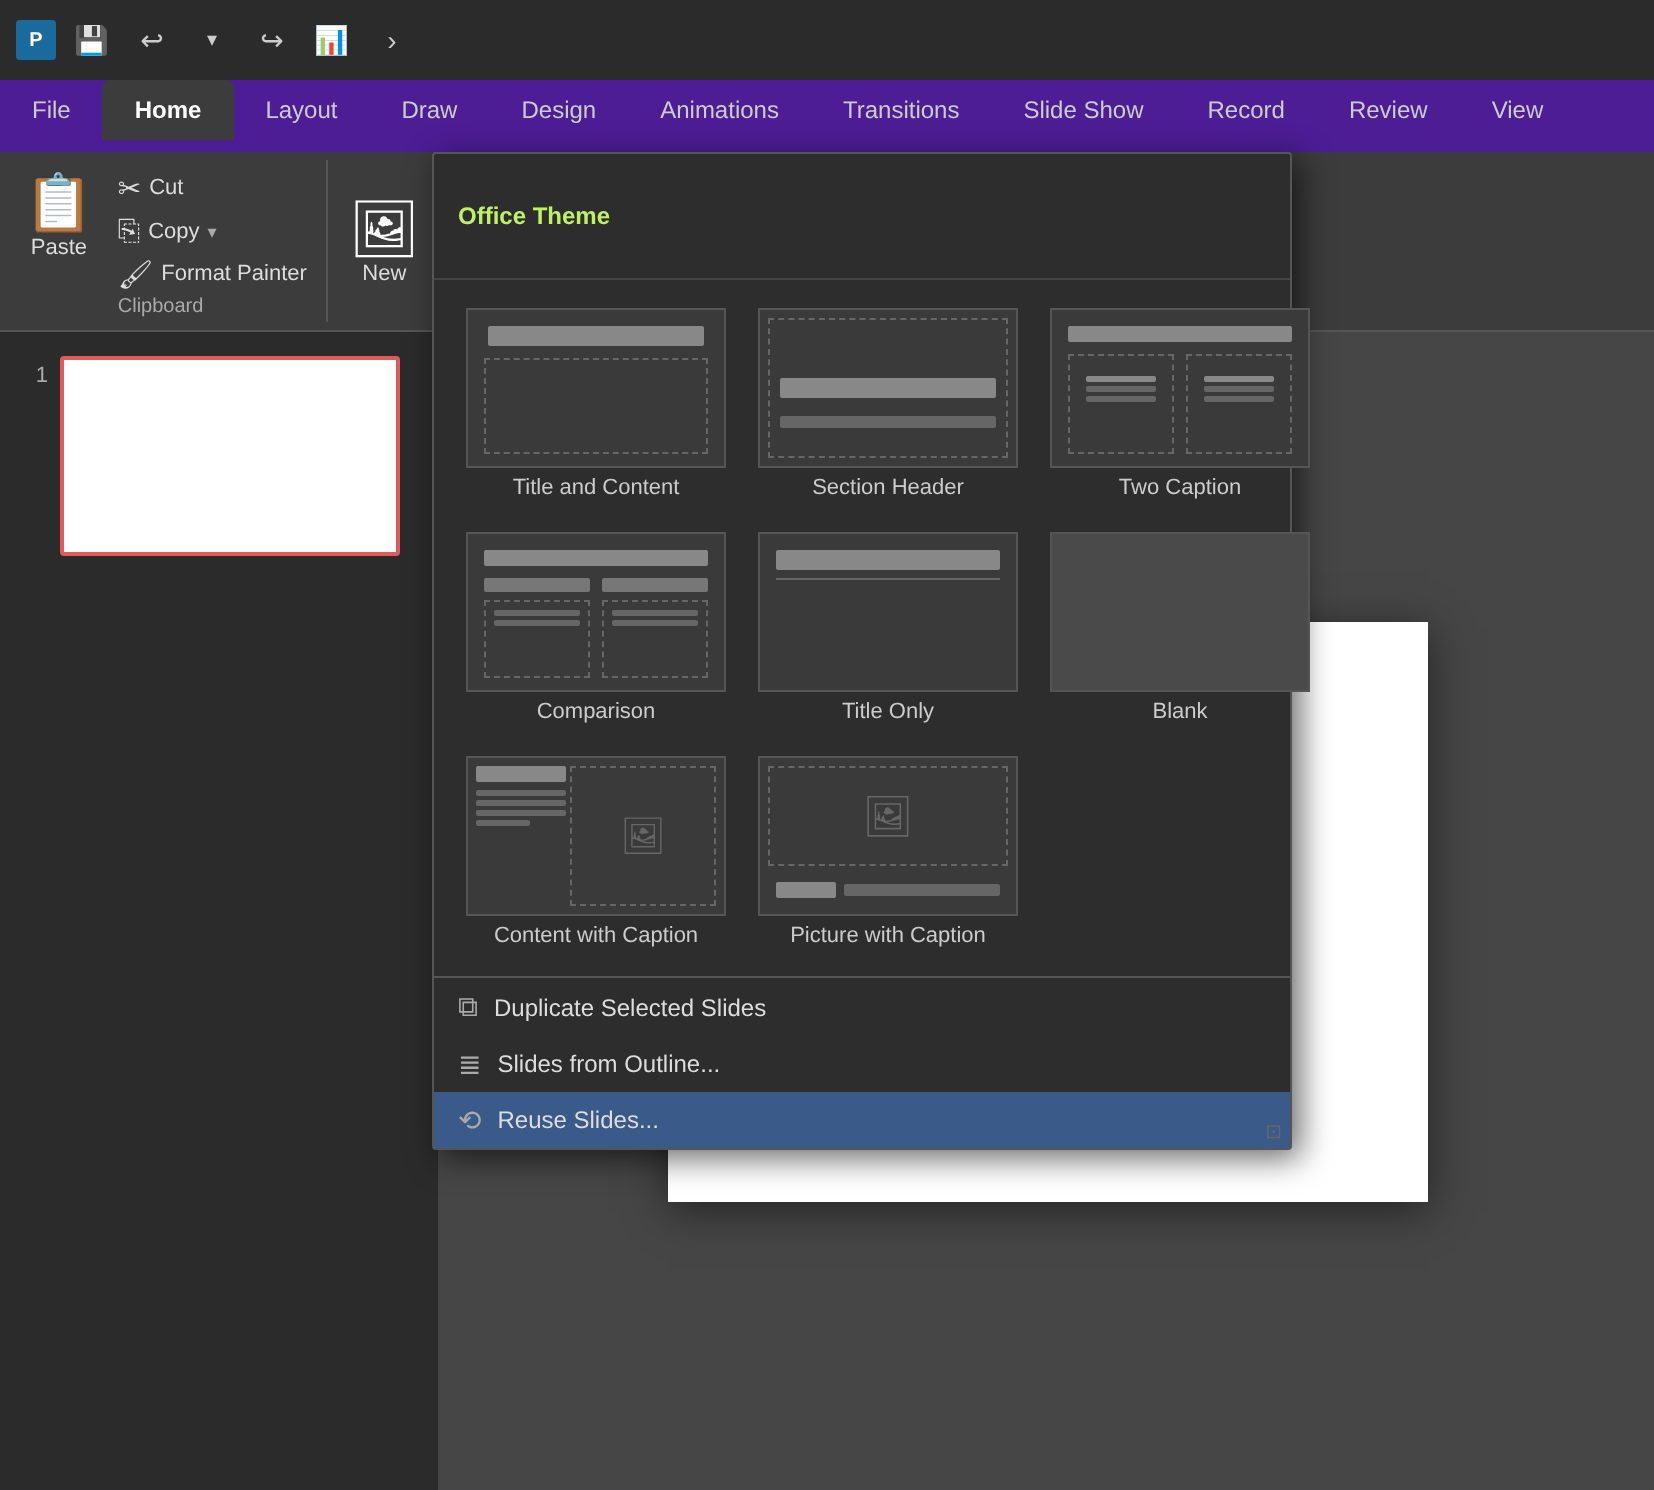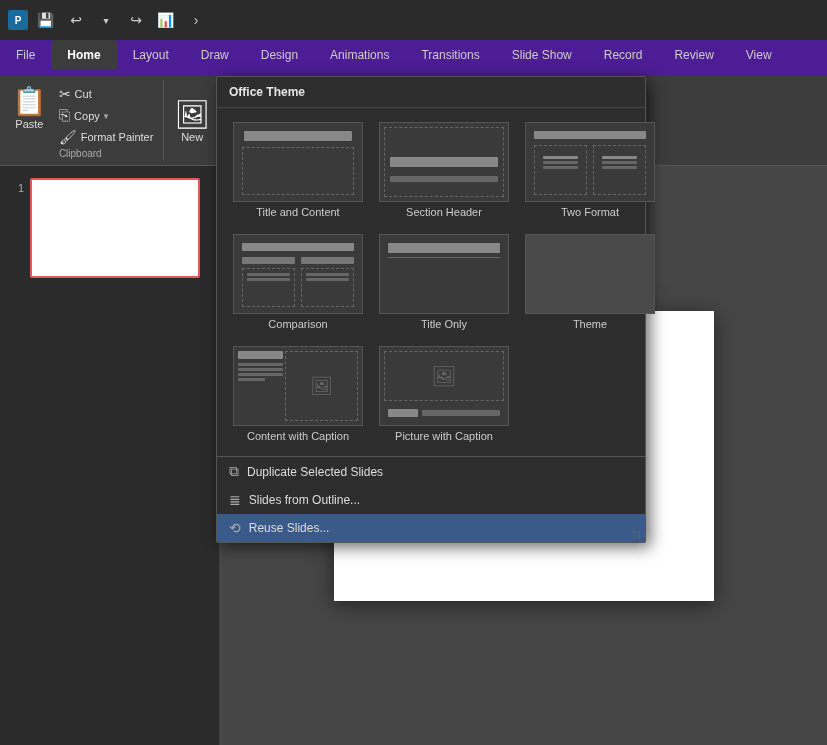--- a/index.html
+++ b/index.html
@@ -203,24 +203,24 @@
       top: 76px;
       left: 216px;
       width: 430px;
       background: #2d2d2d;
       border: 1px solid #555;
       box-shadow: 4px 4px 16px rgba(0,0,0,0.6);
       z-index: 100;
       border-radius: 2px;
     }
     .dropdown-header {
-      padding: 8px 12px;
+      padding: 24px 12px;
       font-size: 12px;
       font-weight: 600;
-      color: #e5e5e5;
+      color: #bef264;
       border-bottom: 1px solid #444;
     }
     .layout-grid {
       display: grid;
       grid-template-columns: repeat(3, 1fr);
       gap: 8px;
       padding: 10px 12px;
     }
     .layout-item {
       display: flex;
@@ -540,21 +540,21 @@
           </div>
           <div class="right-box">
             <div class="content-rows" style="padding:4px;">
               <div class="content-row" style="background:#888;"></div>
               <div class="content-row"></div>
               <div class="content-row"></div>
             </div>
           </div>
         </div>
       </div>
-      <div class="layout-label">Two Format</div>
+      <div class="layout-label">Two Caption</div>
     </div>
 
     <div class="layout-item">
       <div class="layout-thumb">
         <div class="lt-comparison" style="position:absolute;inset:0;">
           <div class="header"></div>
           <div class="col-header-left"></div>
           <div class="col-header-right"></div>
           <div class="left-box">
             <div class="content-rows" style="padding:4px;">
@@ -579,21 +579,21 @@
           <div class="header"></div>
           <div class="line"></div>
         </div>
       </div>
       <div class="layout-label">Title Only</div>
     </div>
 
     <div class="layout-item">
       <div class="layout-thumb" style="background:#4a4a4a;">
       </div>
-      <div class="layout-label">Theme</div>
+      <div class="layout-label">Blank</div>
     </div>
 
     <div class="layout-item">
       <div class="layout-thumb">
         <div class="lt-content-caption" style="position:absolute;inset:0;">
           <div class="caption-area">
             <div class="cap-title"></div>
             <div class="cap-text">
               <div class="cap-line"></div>
               <div class="cap-line"></div>

